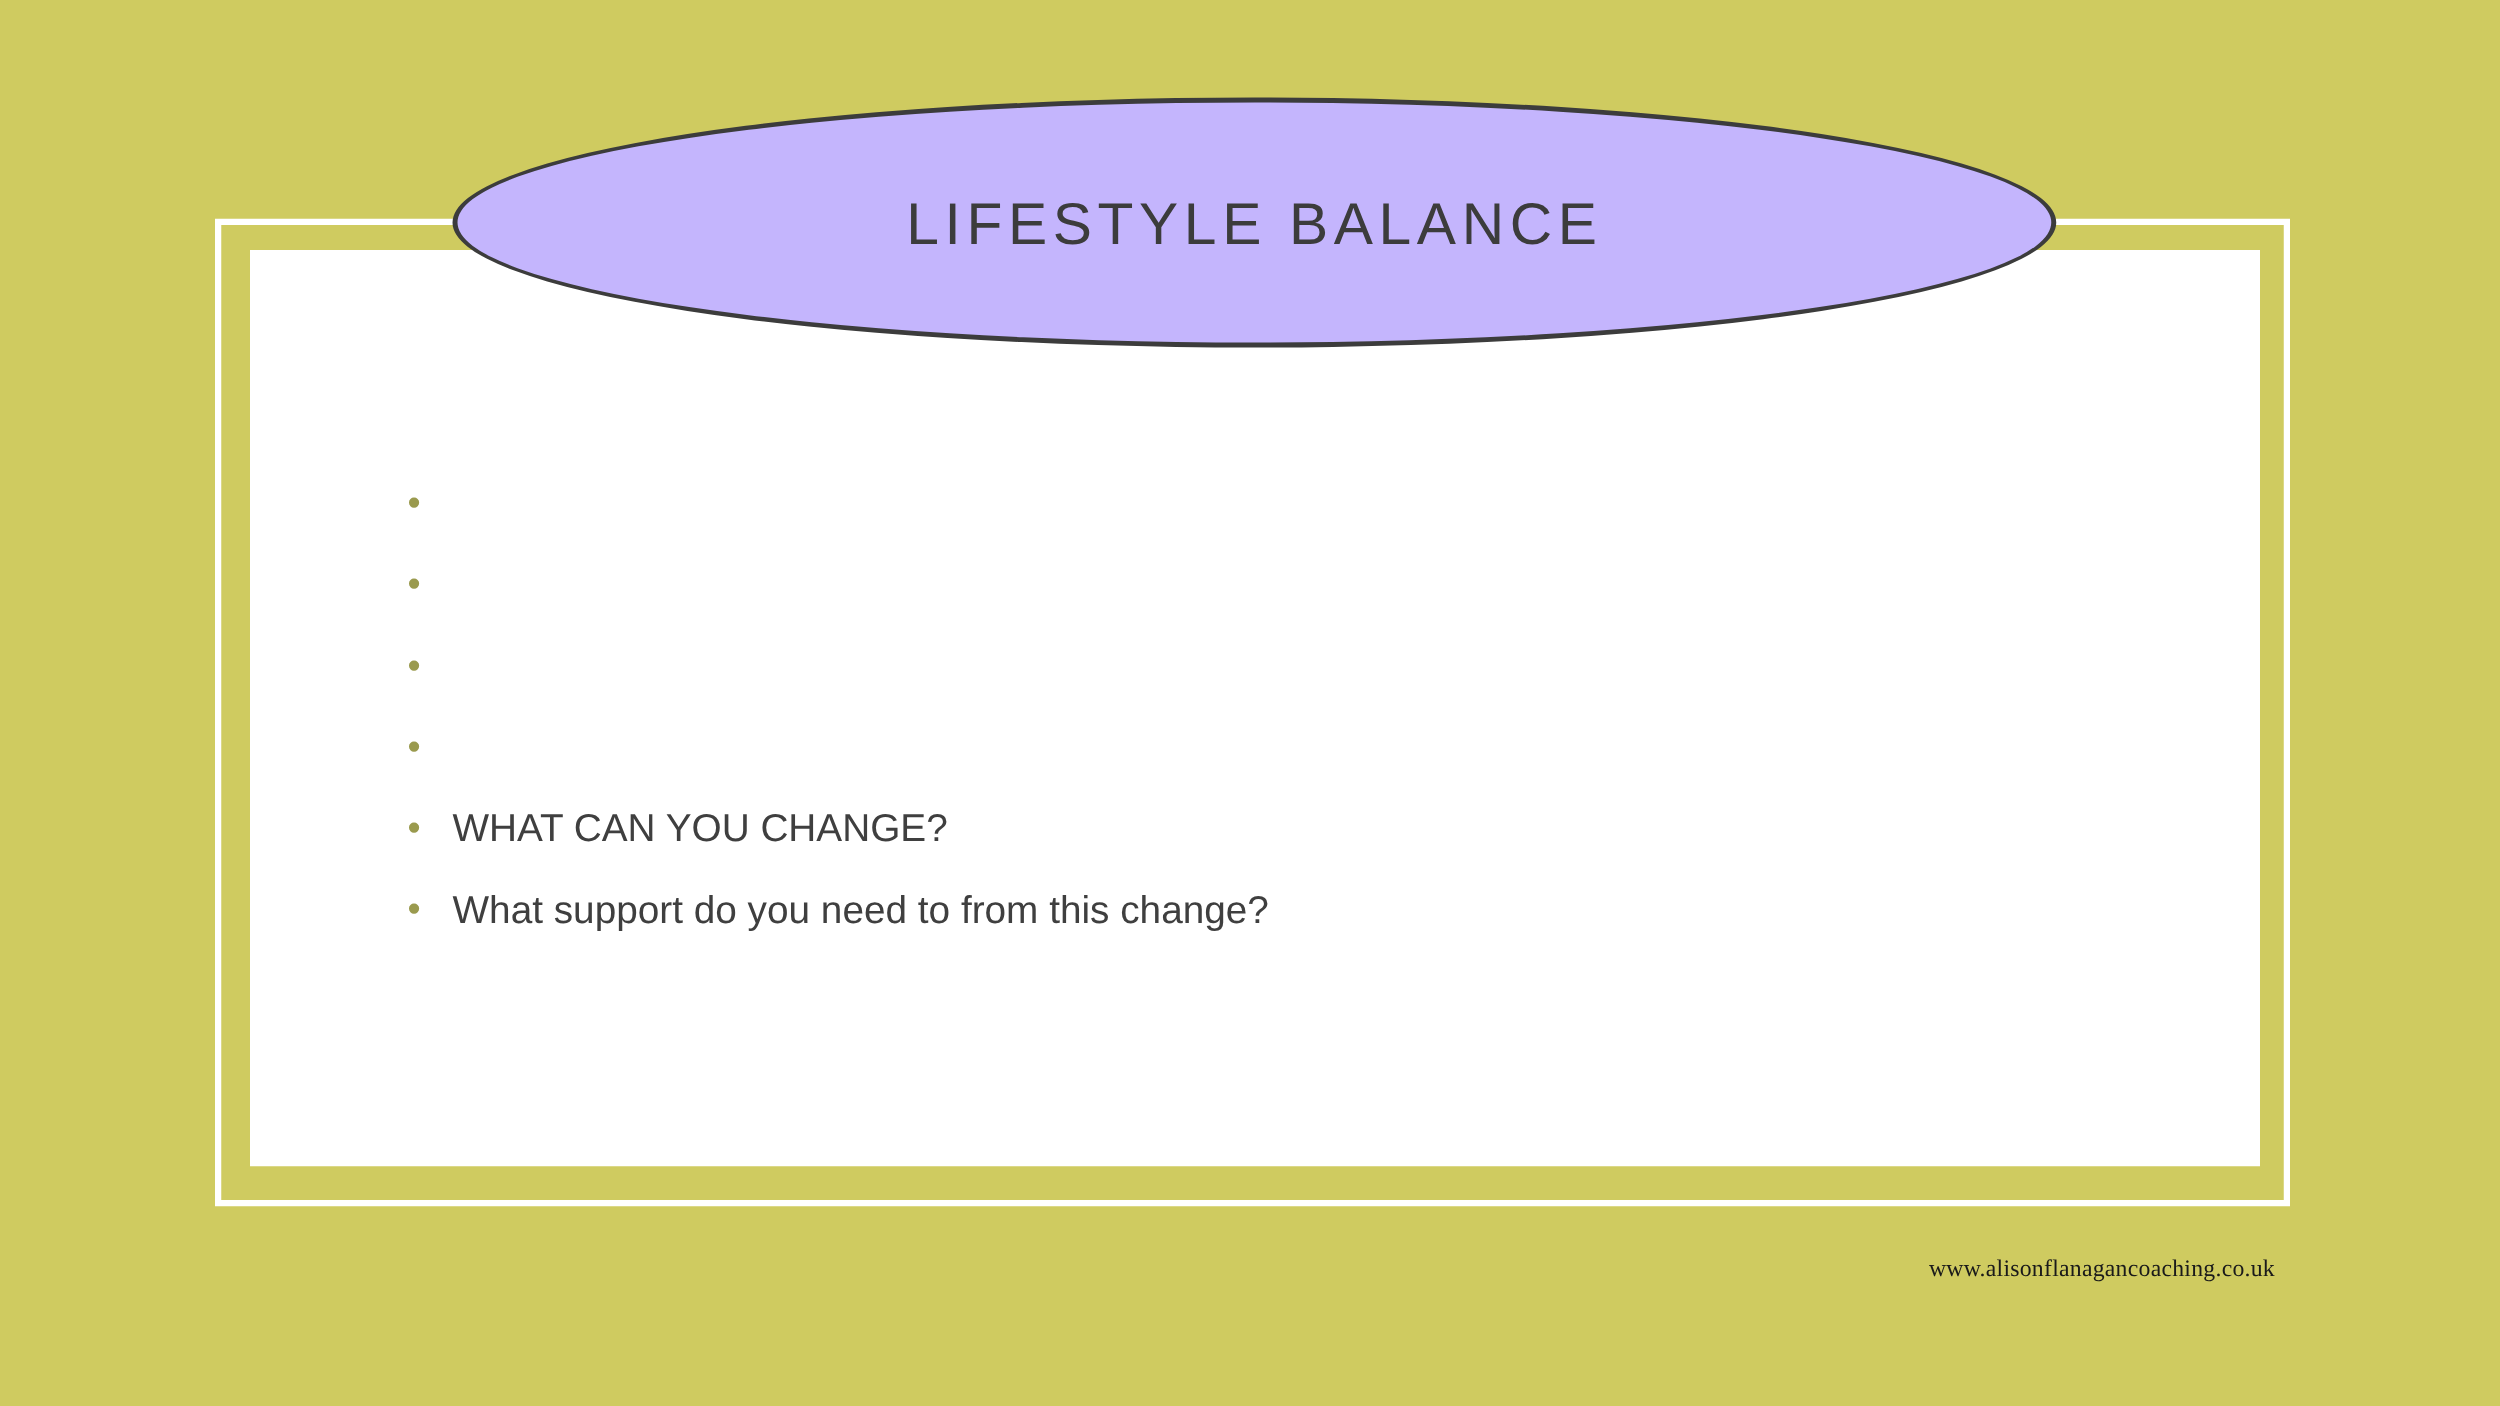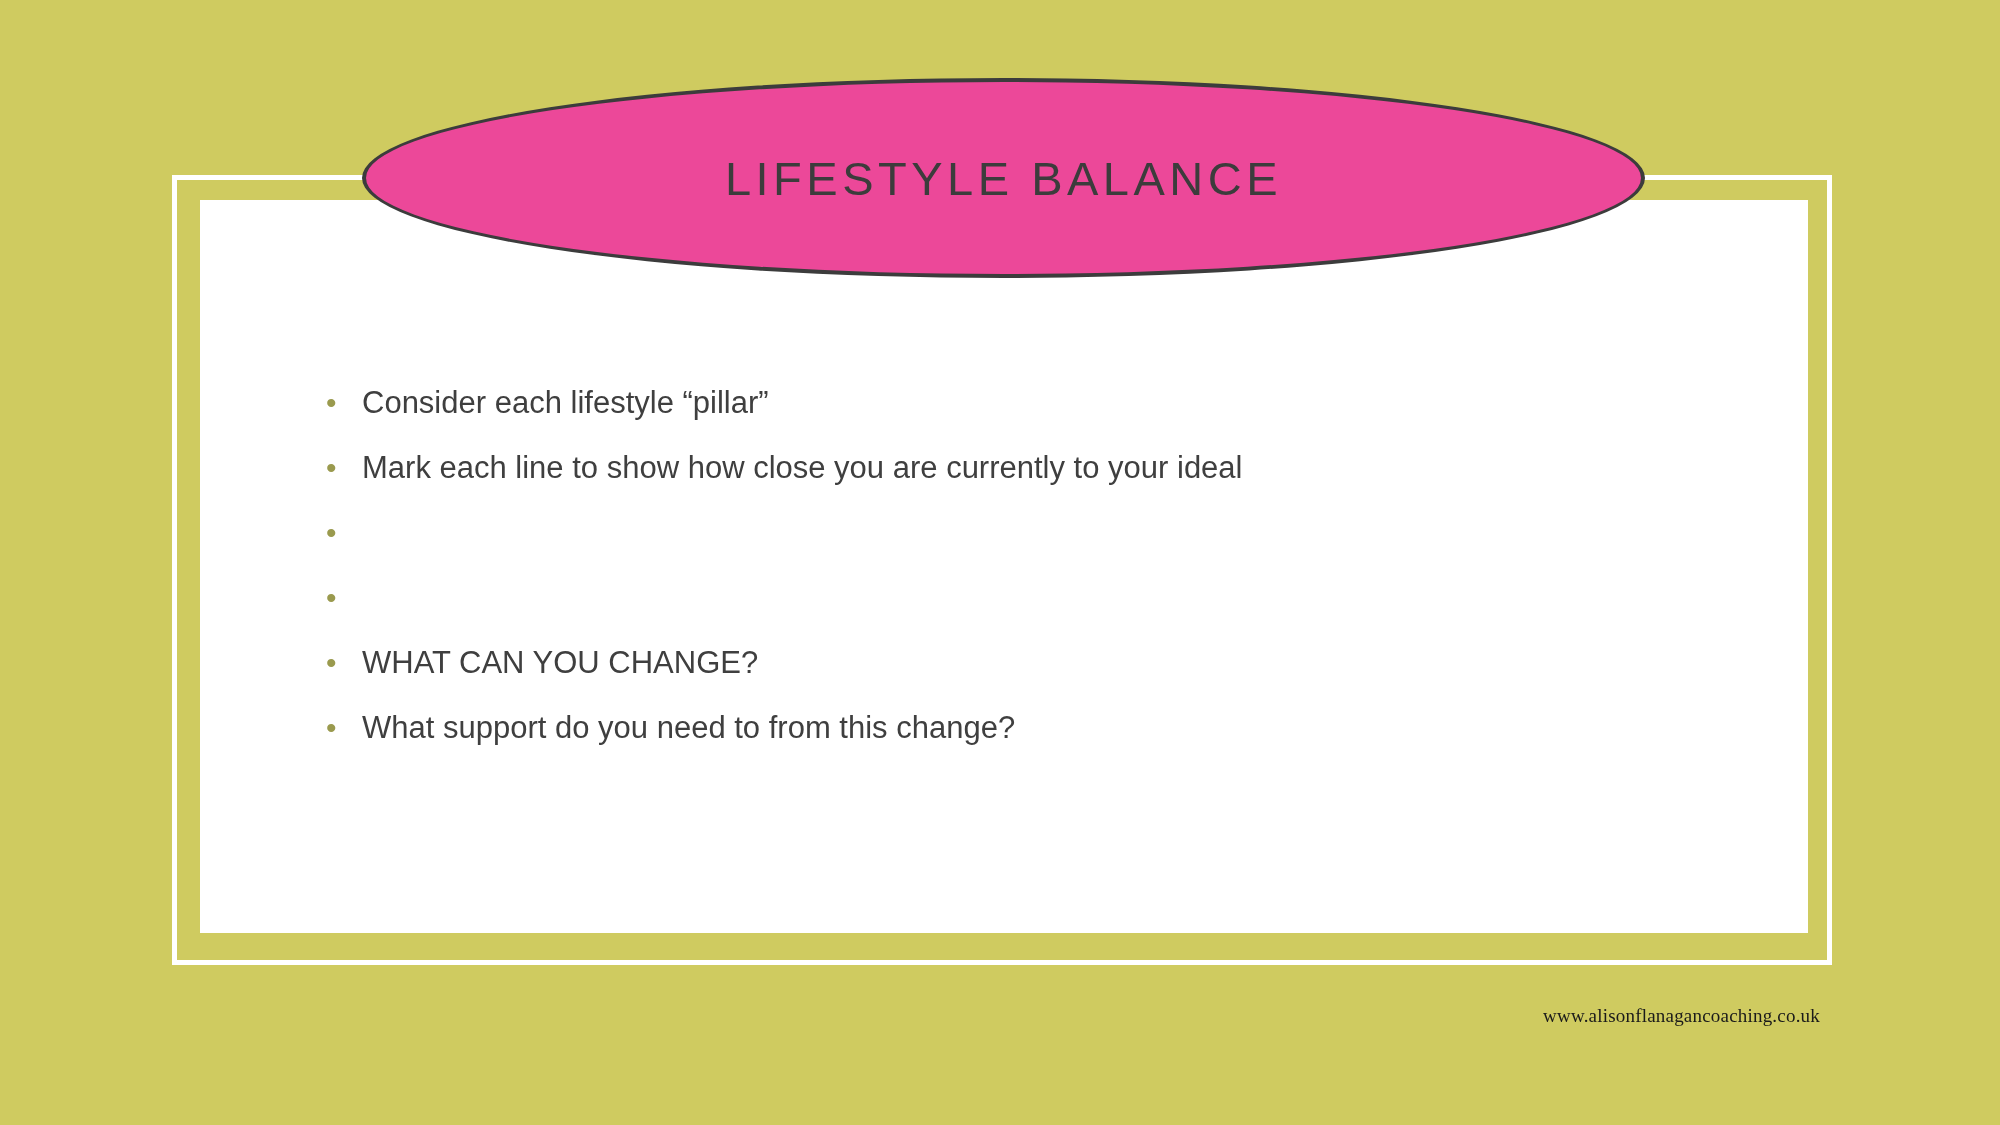--- a/index.html
+++ b/index.html
@@ -40,21 +40,21 @@
     height: 733px;
     background: #ffffff;
   }
   
   .title-ellipse {
     position: absolute;
     left: 362px;
     top: 78px;
     width: 1283px;
     height: 200px;
-    background: #ec4899;
+    background: #c4b5fd;
     border: 4px solid #3c3c3c;
     border-radius: 50% / 50%;
     box-sizing: border-box;
     display: flex;
     align-items: center;
     justify-content: center;
     z-index: 5;
   }
   .title-text {
     font-family: "Liberation Sans", sans-serif;
@@ -121,26 +121,24 @@
   <div class="panel"></div>
 
   <div class="title-ellipse">
     <div class="title-text">LIFESTYLE BALANCE</div>
   </div>
 
   <div class="bullets">
 
     <div class="bullet-row">
       <span class="bullet-mark">•</span>
-      <span class="bullet-text">Consider each lifestyle “pillar”</span>
     </div>
 
     <div class="bullet-row">
       <span class="bullet-mark">•</span>
-      <span class="bullet-text">Mark each line to show how close you are currently to your ideal</span>
     </div>
 
 
     <div class="bullet-row">
       <span class="bullet-mark">•</span>
     </div>
 
     <div class="bullet-row">
       <span class="bullet-mark">•</span>
     </div>

